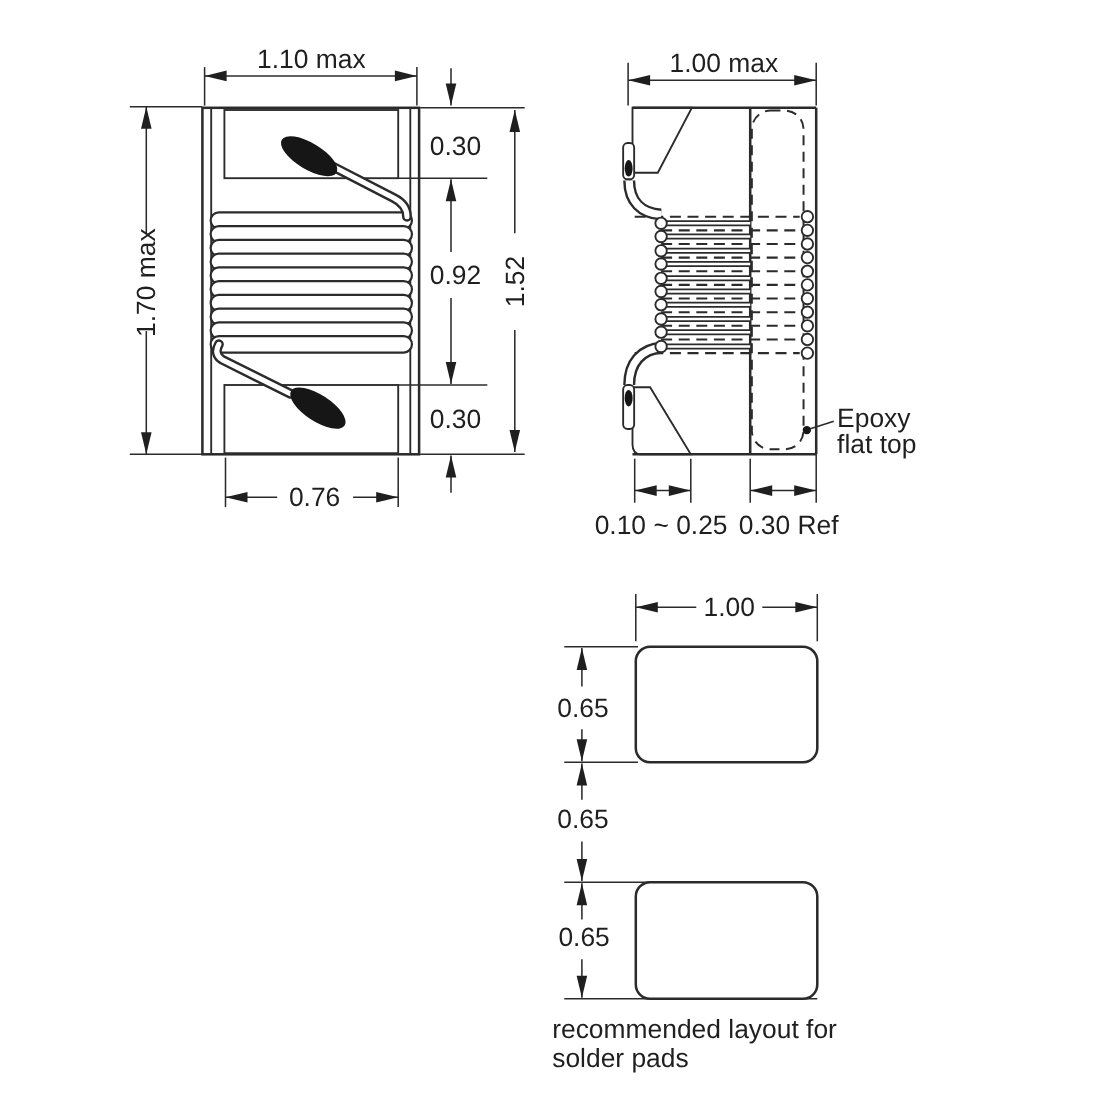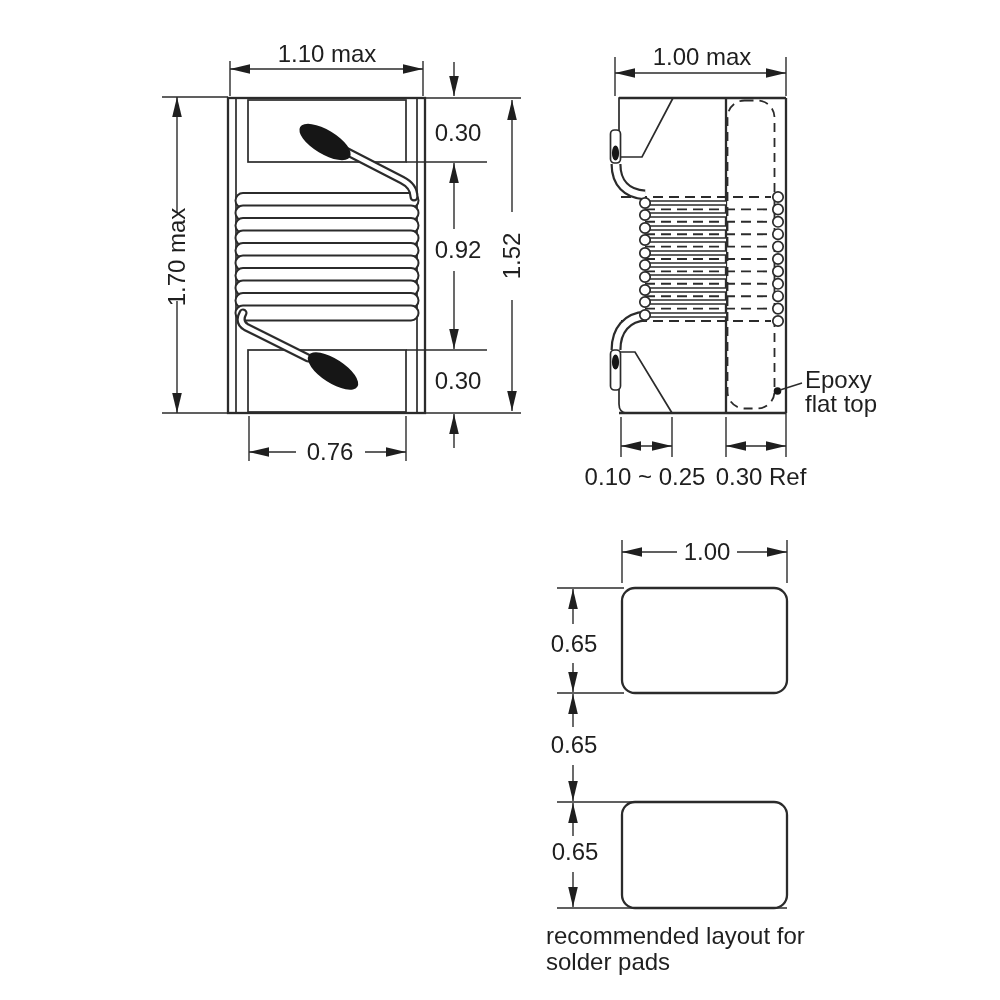--- a/index.html
+++ b/index.html
@@ -1,17 +1,17 @@
 <!DOCTYPE html>
 <html style="--ink: #2b2b2b; --txt: #1f1f1f; --bg: #ffffff;"><head>
 <meta charset="utf-8">
 <style>
   :root { --ink:#2b2b2b; --txt:#1f1f1f; --bg:#ffffff; }
   html,body { margin:0; padding:0; background:var(--bg); }
-  .canvas { width:846px; height:1000px; background:var(--bg); position:relative;padding-left:44px; }
+  .canvas { width:846px; height:1000px; background:var(--bg); position:relative; }
   svg { display:block; }
   .ln   { stroke:var(--ink); fill:none; stroke-width:1.4; }
   .ln2  { stroke:var(--ink); fill:none; stroke-width:2.3; }
   .thin { stroke:var(--ink); fill:none; stroke-width:1.7; }
   .whfill { fill:#fff; }
   .cap  { fill:#fff; stroke:var(--ink); stroke-width:2; }
   .tubeD { stroke:var(--ink); stroke-width:9;  fill:none; stroke-linecap:round; }
   .tubeW { stroke:#fff;      stroke-width:4.6; fill:none; stroke-linecap:round; }
   .hookD { stroke:var(--ink); stroke-width:11; fill:none; stroke-linecap:butt; }
   .hookW { stroke:#fff;      stroke-width:6.6; fill:none; stroke-linecap:butt; }

